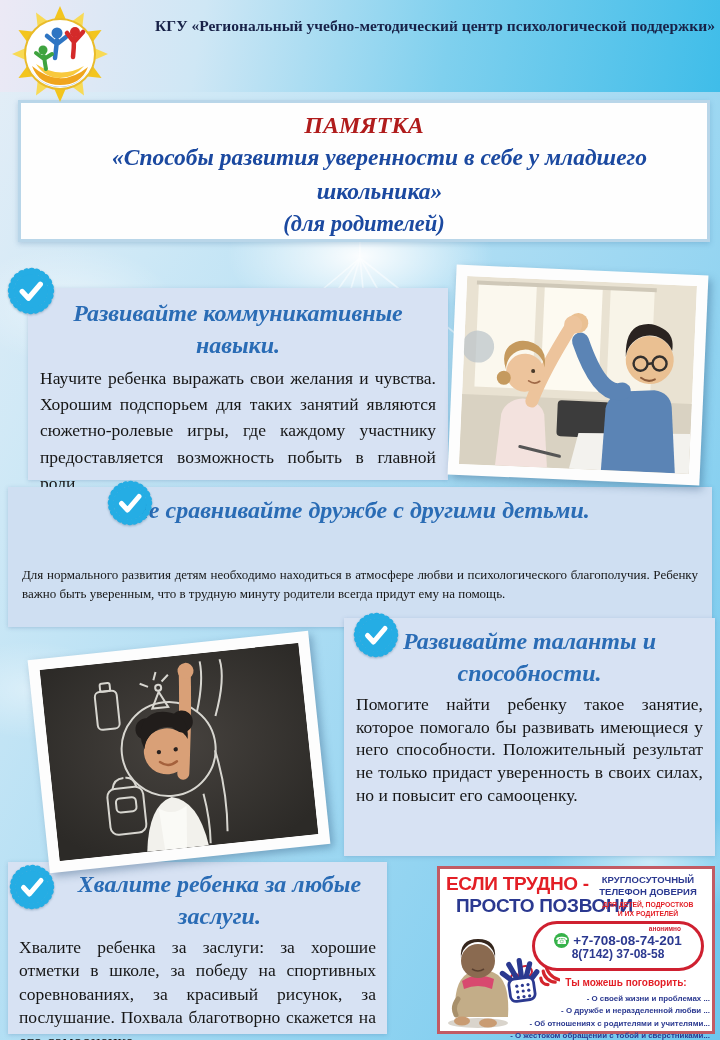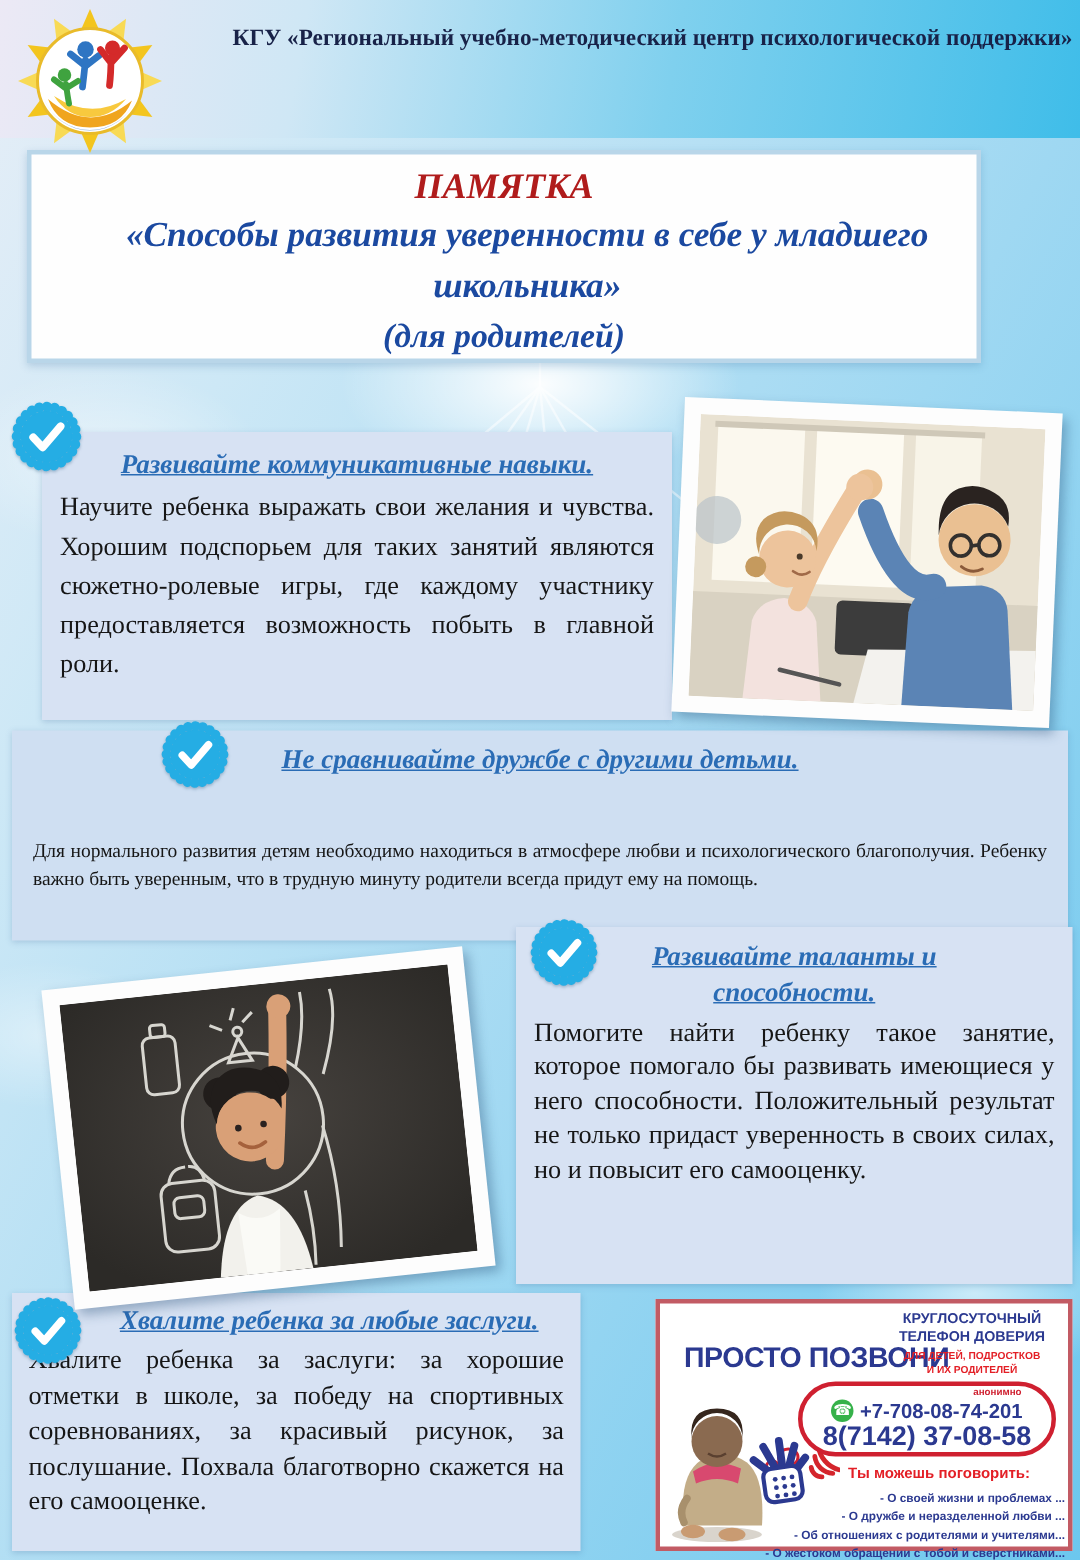--- a/index.html
+++ b/index.html
@@ -12,30 +12,30 @@
       radial-gradient(120px 70px at 30px 690px, rgba(255,255,255,.4), rgba(255,255,255,0) 70%),
       linear-gradient(118deg,#e6eef7 0%,#cde8f6 22%,#abdcf3 50%,#87d0f0 78%,#6cc7ee 100%);}
   .rays{position:absolute;left:230px;top:240px;width:260px;height:120px;opacity:.65;}
   
   .header{position:absolute;left:0;top:0;width:720px;height:92px;
     background:linear-gradient(100deg,#ece9f5 0%,#cfe7f5 28%,#7fd0ee 62%,#3fbde9 100%);}
   .header-text{position:absolute;left:144px;top:14px;width:582px;text-align:center;
     color:#182248;font-weight:bold;font-size:15.5px;line-height:1.55;}
   .logo{position:absolute;left:12px;top:6px;width:96px;height:96px;z-index:5;}
   
-  .title-box{position:absolute;left:18px;top:100px;width:636px;height:142px;background:#fefefe;
+  .title-box{position:absolute;left:18px;top:100px;width:692px;height:142px;background:#fefefe;
     border:3px solid #b9d6e9;box-sizing:border-box;text-align:center;padding-top:7px;
     box-shadow:0 2px 5px rgba(60,110,160,.25);}
   .t1{color:#b01c1c;font-weight:bold;font-style:italic;font-size:24px;line-height:1.3;}
   .t2{color:#1b49a0;font-weight:bold;font-style:italic;font-size:23.5px;line-height:1.42;margin-left:31px;}
   .t3{color:#1b49a0;font-weight:bold;font-style:italic;font-size:22.5px;line-height:1.4;}
   
   .section{position:absolute;box-sizing:border-box;background:#d7e2f3;
     box-shadow:0 1px 4px rgba(60,100,150,.25);z-index:2;}
-  .sec-h{color:#2a6cb5;font-weight:bold;font-style:italic;text-align:center;font-size:18px;line-height:1.35;margin-bottom:3px;text-decoration:underline;}
+  .sec-h{color:#2a6cb5;font-weight:bold;font-style:italic;text-align:center;font-size:24px;line-height:1.35;margin-bottom:3px;}
   .sec-b{font-size:17.5px;line-height:1.5;text-align:justify;color:#161616;}
   .s1{left:28px;top:288px;width:420px;height:192px;padding:9px 12px 6px 12px;}
   .s2{left:8px;top:487px;width:704px;height:140px;padding:7px 14px 6px 14px;background:#cfdff2;}
   .s2 .sec-b{font-size:13px;line-height:1.44;margin-top:40px;}
   .s3{left:344px;top:618px;width:371px;height:238px;padding:7px 12px 4px 12px;}
   .s3 .sec-h{padding:0 28px;}
   .s3 .sec-b{line-height:1.3;}
   .s4{left:8px;top:862px;width:379px;height:172px;padding:6px 11px 4px 11px;}
   .s4 .sec-h{margin-left:44px;}
   .s4 .sec-b{line-height:1.34;}
@@ -55,21 +55,21 @@
   .hl-r1{color:#2b3990;font-size:9.5px;font-weight:800;line-height:1.3;}
   .hl-r2{color:#e31f26;font-size:6.8px;font-weight:800;line-height:1.3;margin-top:2px;}
   .cloud{position:absolute;left:92px;top:52px;width:172px;height:50px;background:#fff;
     border:3px solid #cf2030;border-radius:26px;box-sizing:border-box;z-index:3;}
   .cloud-tail1{position:absolute;left:78px;top:96px;width:11px;height:9px;background:#fff;border:2.5px solid #cf2030;border-radius:50%;}
   .cloud-tail2{position:absolute;left:70px;top:104px;width:6px;height:5px;background:#fff;border:2px solid #cf2030;border-radius:50%;}
   .anon{position:absolute;top:1px;right:20px;font-size:6.5px;font-weight:700;color:#cf2030;}
   .phone-row{display:flex;align-items:center;justify-content:center;gap:4px;margin-top:9px;}
   .ph-ico{width:15px;height:15px;border-radius:50%;background:#36b24a;color:#fff;font-size:10px;line-height:15px;text-align:center;font-family:"DejaVu Sans",sans-serif;}
   .ph1{font-size:13.5px;font-weight:800;color:#2b3990;}
-  .ph2{text-align:center;font-size:18px;font-weight:800;color:#2b3990;margin-top:-1px;}
+  .ph2{text-align:center;font-size:12px;font-weight:800;color:#2b3990;margin-top:-1px;}
   .talk{position:absolute;left:100px;top:108px;width:172px;text-align:center;color:#e31f26;font-weight:800;font-size:10px;}
   .topics{position:absolute;left:40px;top:124px;width:230px;color:#2b3990;font-weight:700;font-size:7.9px;line-height:1.58;text-align:right;}
   .kid-svg{position:absolute;left:2px;top:56px;width:76px;height:104px;}
   .hand-svg{position:absolute;left:56px;top:82px;width:64px;height:56px;z-index:2;}
 </style>
 </head>
 <body>
 
 <div class="page">
 
@@ -235,20 +235,21 @@
       <path d="M110,104 q8,7 17,1" stroke="#a5613c" stroke-width="2.4" fill="none" stroke-linecap="round"></path>
     </svg>
   </div>
 
   <div class="section s4">
     <div class="sec-h">Хвалите ребенка за любые заслуги.</div>
     <div class="sec-b">Хвалите ребенка за заслуги: за хорошие отметки в школе, за победу на спортивных соревнованиях, за красивый рисунок, за послушание. Похвала благотворно скажется на его самооценке.</div>
   </div>
 
   <div class="helpline">
+    <div class="hl-red-title">ЕСЛИ ТРУДНО -</div>
     <div class="hl-blue-title">ПРОСТО ПОЗВОНИ</div>
     <div class="hl-right">
       <div class="hl-r1">
         <div>КРУГЛОСУТОЧНЫЙ</div>
         <div>ТЕЛЕФОН ДОВЕРИЯ</div>
       </div>
       <div class="hl-r2">
         <div>ДЛЯ ДЕТЕЙ, ПОДРОСТКОВ</div>
         <div>И ИХ РОДИТЕЛЕЙ</div>
       </div>

